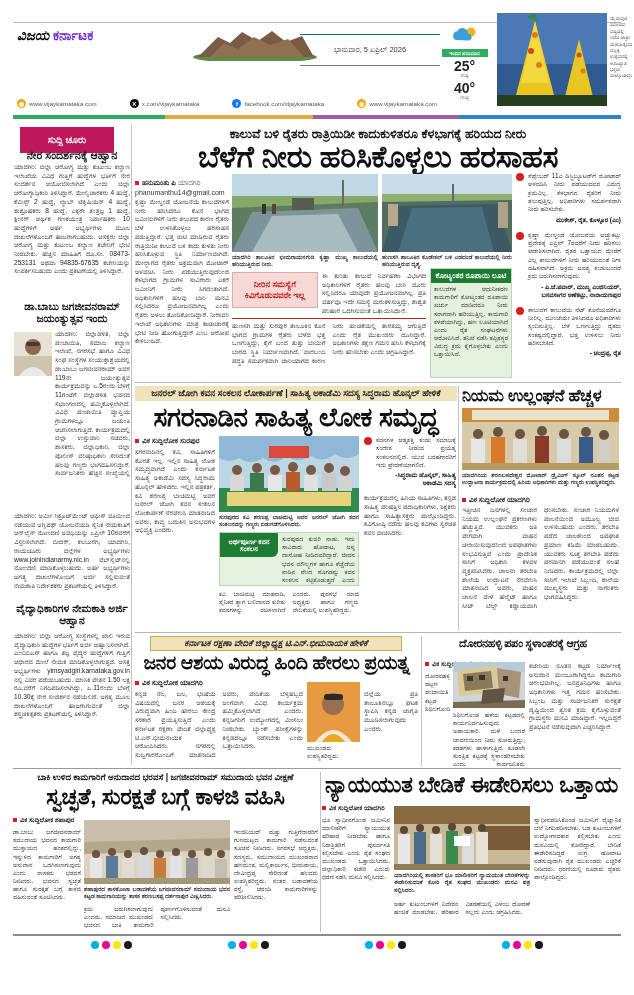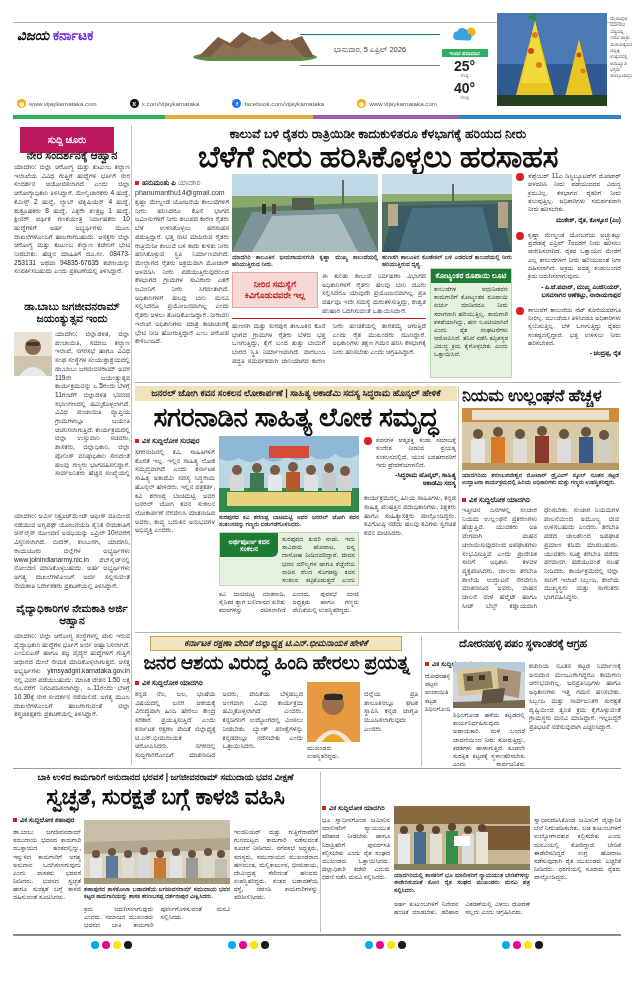--- a/index.html
+++ b/index.html
@@ -356,20 +356,21 @@
       </g>
       <rect y="58" width="146" height="6" fill="#a39878"></rect>
     </svg>
   </div>
   <div class="abs cap" style="left:84px; top:886px; width:146px; height:17px;">ಶಹಾಪುರದ ತಾಳಿಕೋಟಾ ಬಡಾವಣೆಯ ಜಗಜೀವನರಾಮ್ ಸಮುದಾಯ ಭವನ ಕಟ್ಟಡ ಕಾಮಗಾರಿಯನ್ನು ಶಾಸಕ ಶರಣಬಸಪ್ಪ ದರ್ಶನಾಪುರ ವೀಕ್ಷಿಸಿದರು.</div>
   <div class="abs bt2 cols2" style="left:84px; top:905px; width:146px; height:27px;">ಕ್ರಮ ಜರುಗಿಸಲಾಗುವುದು ಎಂದರು. ಸಮಾಜದ ಮುಖಂಡರು ಭವನದ ಬಾಕಿ ಕಾಮಗಾರಿ ಪೂರ್ಣಗೊಳಿಸುವಂತೆ ಮನವಿ ಸಲ್ಲಿಸಿದರು.</div>
   <div class="abs bt2" style="left:234px; top:828px; width:84px; height:104px;">ಇಂಜಿನಿಯರ್ ಮತ್ತು ಗುತ್ತಿಗೆದಾರರಿಗೆ ಗುಣಮಟ್ಟದ ಕಾಮಗಾರಿ ನಡೆಸುವಂತೆ ಸೂಚನೆ ನೀಡಿದರು. ನಗರಸಭೆ ಅಧ್ಯಕ್ಷರು, ಸದಸ್ಯರು, ಸಮುದಾಯದ ಮುಖಂಡರಾದ ಹಣಮಂತ, ಮಲ್ಲಿಕಾರ್ಜುನ, ಭೀಮರಾಯ, ದೇವಿಂದ್ರಪ್ಪ ಸೇರಿದಂತೆ ಹಲವರು ಉಪಸ್ಥಿತರಿದ್ದರು. ನಂತರ ಬಡಾವಣೆಯ ರಸ್ತೆ, ಚರಂಡಿ ಕಾಮಗಾರಿಗಳನ್ನು ಪರಿಶೀಲಿಸಿದರು.</div>
 
   <div class="abs rule-v" style="left:320px; top:772px; height:160px;"></div>
 
+  <div class="abs hl" style="left:322px; top:772px; width:299px; font-size:22px;">ನ್ಯಾಯಯುತ ಬೇಡಿಕೆ ಈಡೇರಿಸಲು ಒತ್ತಾಯ</div>
   <div class="abs byline" style="left:322px; top:804px; width:120px; font-size:6.6px;"><span class="sq"></span><span>ವಿಕ ಸುದ್ದಿಲೋಕ ಯಾದಗಿರಿ</span></div>
   <div class="abs bt2" style="left:322px; top:816px; width:68px; height:116px;">ಭೂ ಸ್ವಾಧೀನಗೊಂಡ ಜಮೀನಿನ ಮಾಲೀಕರಿಗೆ ನ್ಯಾಯಯುತ ಪರಿಹಾರ ನೀಡಬೇಕು ಹಾಗೂ ನಿರಾಶ್ರಿತರಿಗೆ ಪುನರ್ವಸತಿ ಕಲ್ಪಿಸಬೇಕು ಎಂದು ರೈತ ಸಂಘದ ಮುಖಂಡರು ಒತ್ತಾಯಿಸಿದರು. ಜಿಲ್ಲಾಧಿಕಾರಿ ಕಚೇರಿ ಎದುರು ಧರಣಿ ನಡೆಸಿ ಮನವಿ ಸಲ್ಲಿಸಿದರು.</div>
   <div class="abs photo" style="left:394px; top:806px; width:136px; height:64px;">
     <svg width="136" height="64" viewBox="0 0 136 64">
       <rect width="136" height="64" fill="#c9b896"></rect>
       <rect width="136" height="18" fill="#8a6a42"></rect>
       <rect x="90" y="20" width="46" height="24" fill="#7a5a36"></rect>
       <g fill="#5c4534">
         <circle cx="10" cy="24" r="4"></circle>
           <circle cx="26" cy="22" r="4"></circle>

